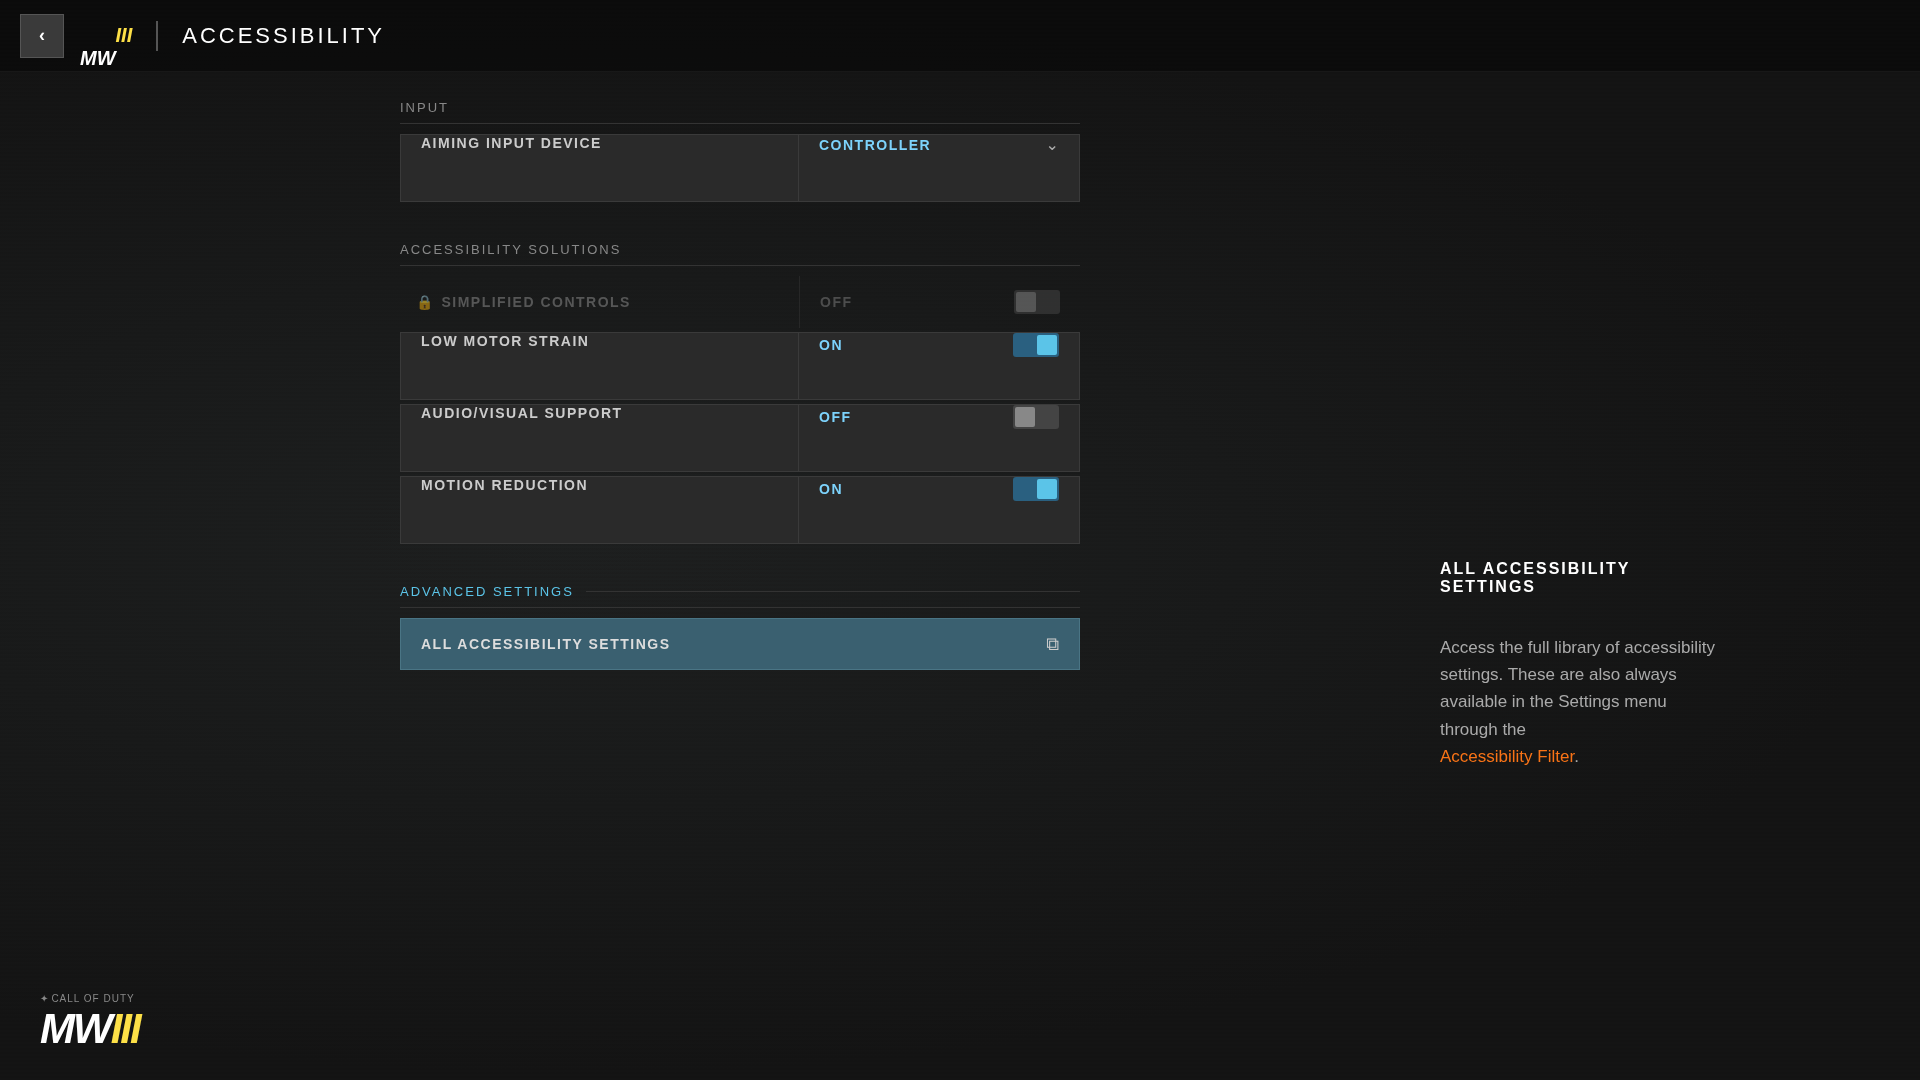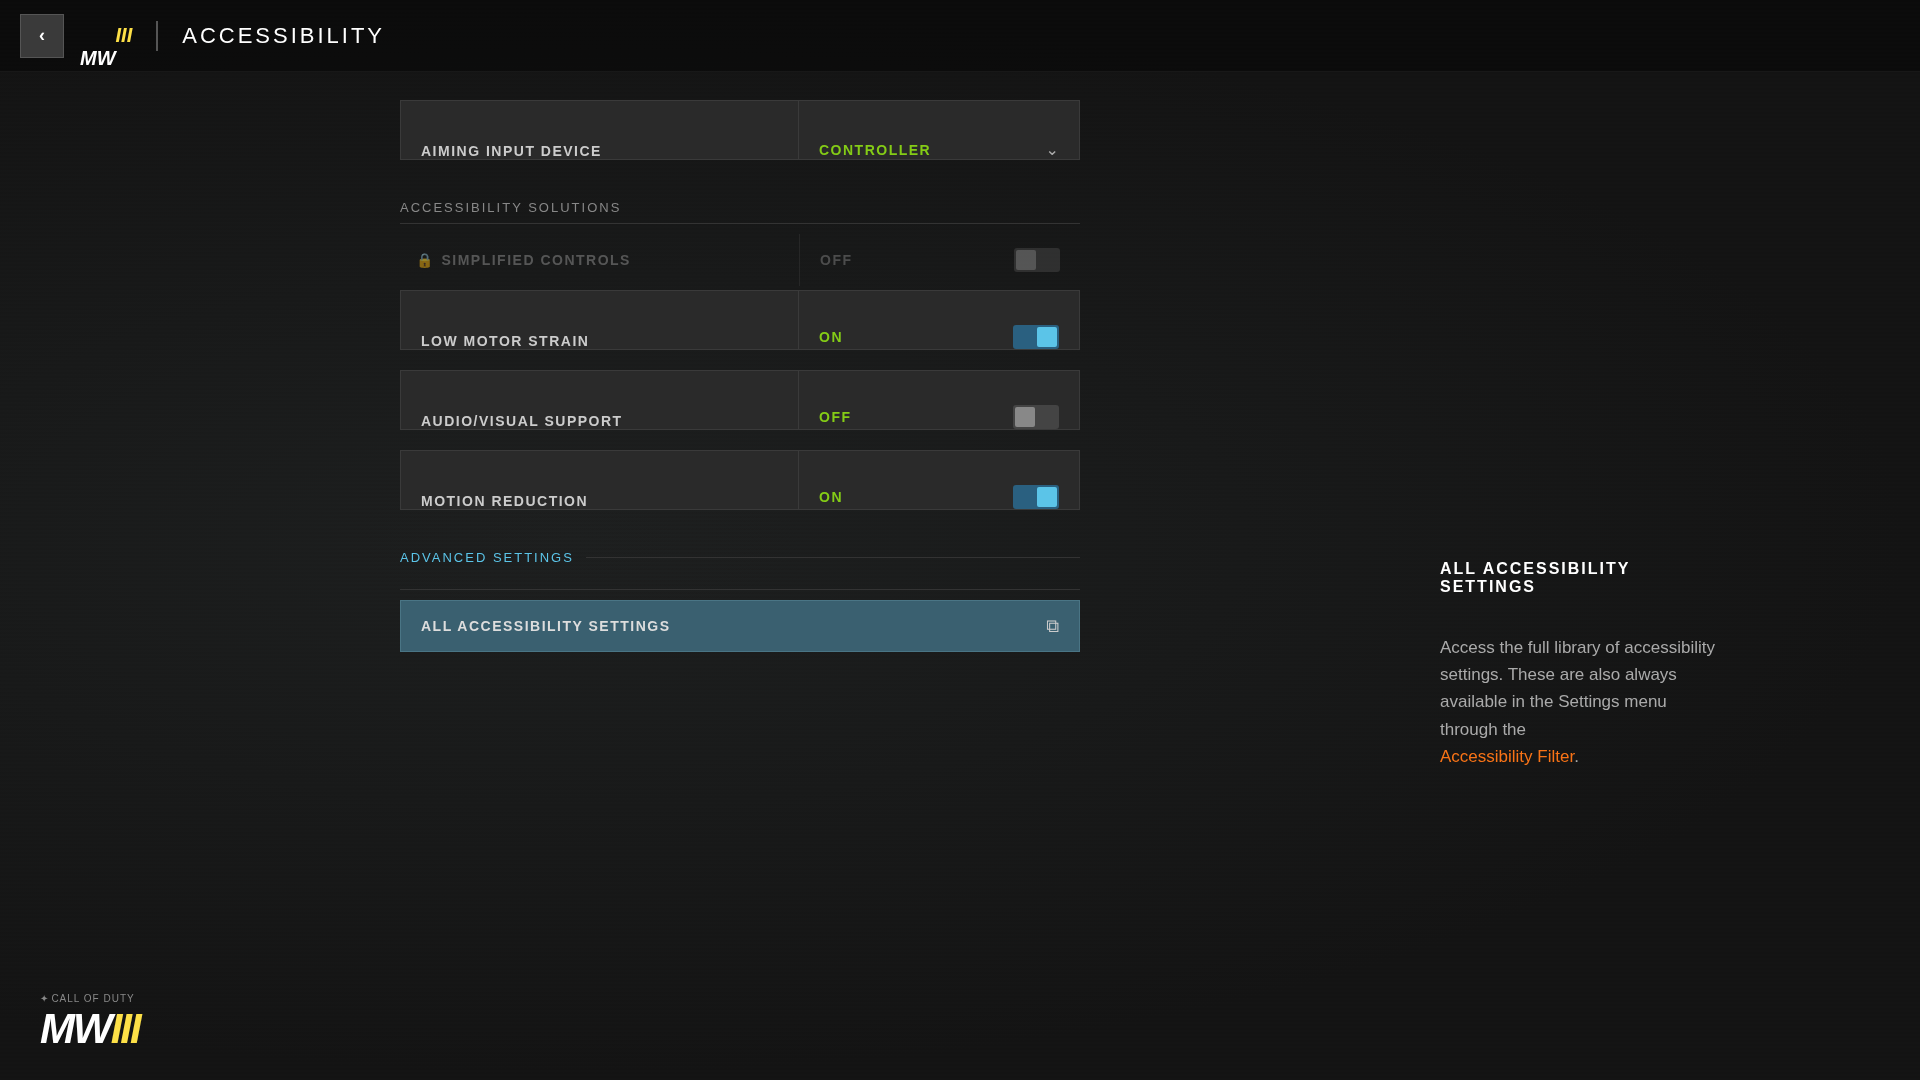--- a/index.html
+++ b/index.html
@@ -97,25 +97,25 @@
       border-bottom: 1px solid #333;
     }
 
     
     .input-section {
       margin-bottom: 40px;
     }
 
     .setting-row {
       display: flex;
-      align-items: flex-end;
+      align-items: flex-start;
       background: #2a2a2a;
       border: 1px solid #3a3a3a;
-      height: 60px;
-      margin-bottom: 20px;
+      height: 68px;
+      margin-bottom: 4px;
     }
 
     .setting-name {
       flex: 1;
       padding: 0 20px;
       color: #ccc;
       font-size: 14px;
       letter-spacing: 1.5px;
       text-transform: uppercase;
       font-weight: 600;
@@ -129,21 +129,21 @@
 
     .setting-value-area {
       width: 280px;
       display: flex;
       align-items: center;
       justify-content: space-between;
       padding: 0 20px;
     }
 
     .setting-value {
-      color: #84cc16;
+      color: #7dd3fc;
       font-size: 14px;
       letter-spacing: 1.5px;
       text-transform: uppercase;
       font-weight: 600;
     }
 
     .dropdown-arrow {
       color: #aaa;
       font-size: 16px;
     }
@@ -230,21 +230,21 @@
     .advanced-section {
       margin-bottom: 20px;
     }
 
     .advanced-label {
       font-size: 13px;
       letter-spacing: 2px;
       color: #5bc4e8;
       text-transform: uppercase;
       margin-bottom: 10px;
-      padding-bottom: 24px;
+      padding-bottom: 8px;
       border-bottom: 1px solid #333;
       display: flex;
       align-items: center;
       gap: 12px;
       text-align: right;
     }
 
     .advanced-label-line {
       flex: 1;
       height: 1px;
@@ -364,20 +364,21 @@
   </div>
 
   <div class="header-divider"></div>
 
   <span class="header-title">ACCESSIBILITY</span>
 </div>
 
 <div class="main-content">
 
   <div class="input-section">
+    <div class="section-label">INPUT</div>
 
     <div class="setting-row">
       <span class="setting-name">AIMING INPUT DEVICE</span>
       <div class="setting-divider"></div>
       <div class="setting-value-area">
         <span class="setting-value">CONTROLLER</span>
         <span class="dropdown-arrow">⌄</span>
       </div>
     </div>
   </div>

